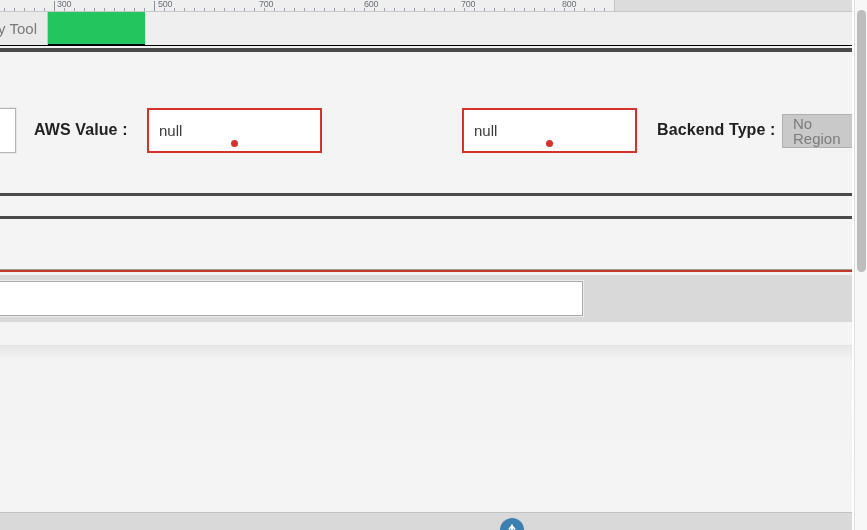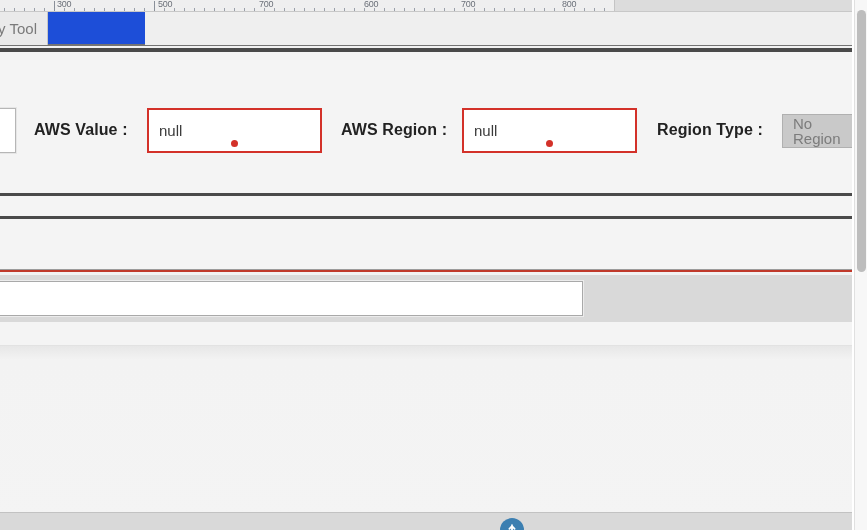--- a/index.html
+++ b/index.html
@@ -56,22 +56,22 @@
     width: 240px; height: 12px;
     background: #dcdcdc;
     border-left: 1px solid #c4c4c4;
   }
 
   
   .tabbar {
     position: absolute;
     left: 0; top: 12px;
     width: 854px; height: 34px;
-    background: #1d4ed8;
-    border-bottom: 2px solid #737373;
+    background: #22c55e;
+    border-bottom: 2px solid #000000;
   }
   .tab {
     position: absolute;
     top: 0;
     height: 33px;
     display: flex;
     align-items: center;
     justify-content: center;
     font-size: 15px;
     color: #6e6e6e;
@@ -354,27 +354,26 @@
       <div class="field-input plain" style="left:-14px; top:0; width:30px; height:45px;">
         <span></span>
       </div>
 
       <div class="field-label" style="left:34px; top:0;">AWS Value :</div>
       <div class="field-input invalid" style="left:147px; top:0; width:175px; height:45px;">
         <span>null</span>
         <span class="red-dot" style="left:82px; top:30px;"></span>
       </div>
 
-      <div class="field-label" style="left:341px; top:0;">AWS Region :</div>
       <div class="field-input invalid" style="left:462px; top:0; width:175px; height:45px;">
         <span>null</span>
         <span class="red-dot" style="left:82px; top:30px;"></span>
       </div>
 
-      <div class="field-label" style="left:657px; top:0;">Region Type :</div>
+      <div class="field-label" style="left:657px; top:0;">Backend Type :</div>
       <div class="field-input disabled" style="left:782px; top:6px; width:90px; height:34px;">
         <span>No Region</span>
       </div>
 
     </div>
   </div>
 
   <div class="divider-dark" style="top:193px;"></div>
   <div class="divider-gap" style="top:196px; height:20px; background:#f4f4f4;"></div>
   <div class="divider-dark" style="top:216px;"></div>

